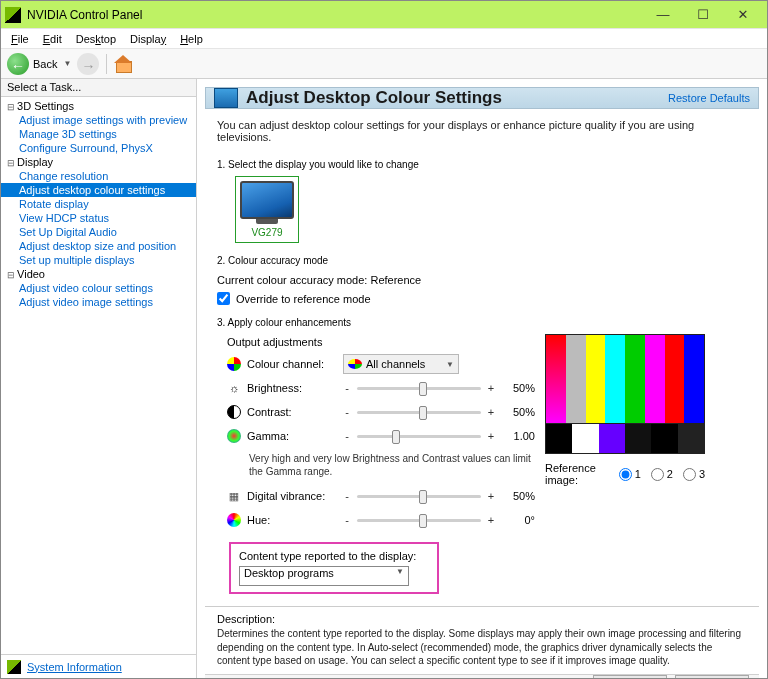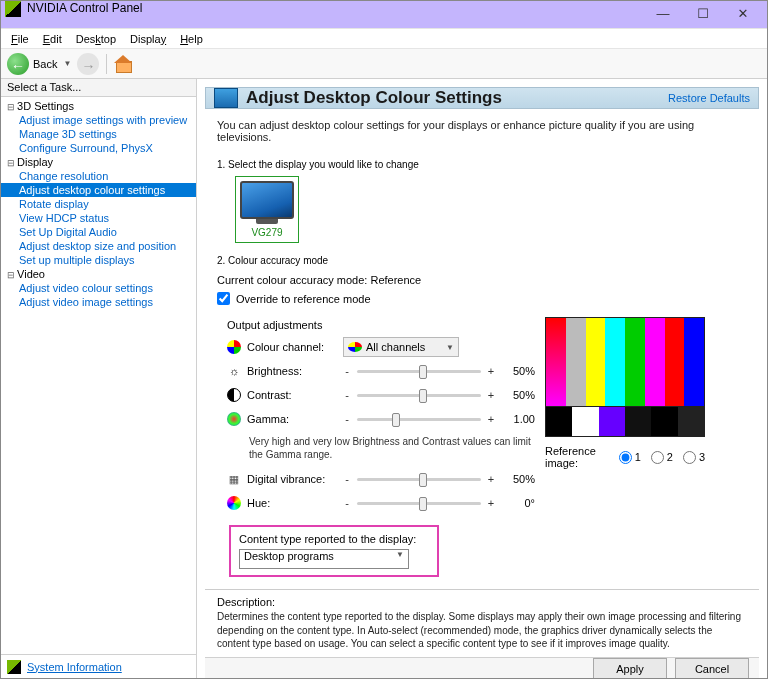--- a/index.html
+++ b/index.html
@@ -1,17 +1,17 @@
 <!DOCTYPE html>
 <html><head>
 <meta charset="utf-8">
 <style>
 *{box-sizing:border-box;margin:0;padding:0;font-family:"Segoe UI",Tahoma,sans-serif;font-size:11px;color:#000}
 body{background:#fff;width:768px;height:679px;overflow:hidden;border:1px solid #888;display:flex;flex-direction:column}
-.titlebar{height:28px;display:flex;padding:0 4px;border-bottom:1px solid #e5e5e5;background:#c4b5fd}
+.titlebar{height:28px;display:flex;align-items:center;padding:0 4px;border-bottom:1px solid #e5e5e5;background:#bef264}
 .titlebar .logo{width:16px;height:16px;background:linear-gradient(135deg,#76b900 50%,#000 50%);margin-right:6px}
 .titlebar .title{flex:1;font-size:12px}
 .winbtns{display:flex}
 .winbtn{width:40px;height:24px;display:flex;align-items:center;justify-content:center;font-size:13px;color:#333}
 .menubar{height:20px;display:flex;align-items:center;padding:0 4px;gap:2px;border-bottom:1px solid #e5e5e5}
 .menubar span{padding:1px 6px}
 .menubar span u{text-decoration:underline}
 .toolbar{height:30px;display:flex;align-items:center;padding:2px 6px;gap:4px;border-bottom:1px solid #d0d0d0;background:#f8f8f8}
 .rbtn{width:22px;height:22px;border-radius:50%;display:flex;align-items:center;justify-content:center;font-size:14px;font-weight:bold}
 .rbtn.back{background:radial-gradient(circle at 35% 35%,#8ce08c,#2a9d2a);color:#fff}
@@ -160,20 +160,21 @@
     <div class="section">
       <div class="shead">2. Colour accuracy mode</div>
       <div class="subtext">Current colour accuracy mode: Reference</div>
       <label class="chk">
         <input type="checkbox" checked="" style="">
         <span>Override to reference mode</span>
       </label>
     </div>
 
     <div class="section">
+      <div class="shead">3. Apply colour enhancements</div>
       <div class="adjgrid">
         <div class="adjleft">
           <div class="fieldhdr">Output adjustments</div>
           <div class="row">
             <div class="ic ic-rgb"></div>
             <div class="lbl">Colour channel:</div>
             <div class="ddwrap">
               <span style="display:flex;align-items:center;gap:4px">
                   <span class="ic ic-rgb" style="width:10px;height:10px"></span>
                   <span>All channels</span>

